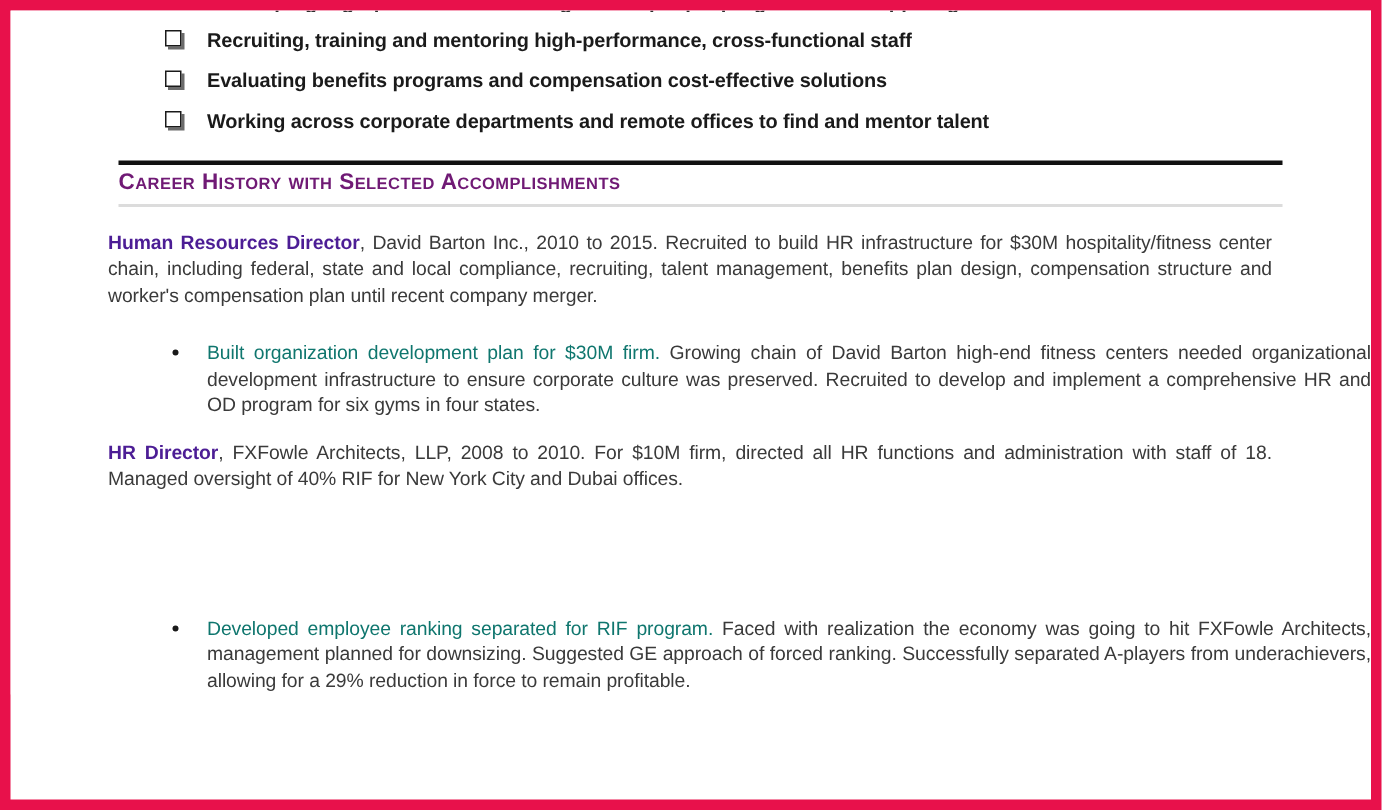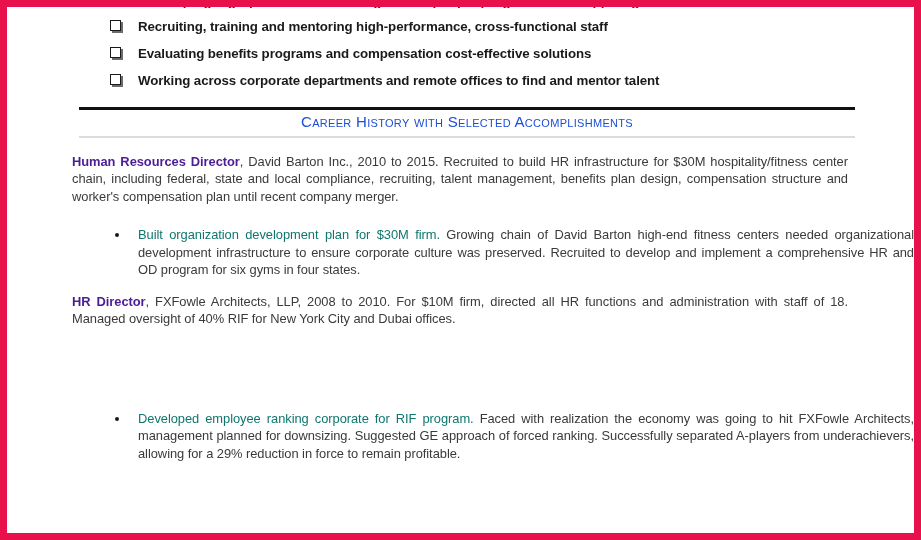--- a/index.html
+++ b/index.html
@@ -105,25 +105,24 @@
     top: 34px;
     width: 776px;
     height: 2px;
     background: #dcdcdc;
   }
   .section-title {
     position: absolute;
     left: 7px;
     top: 11px;
     width: 776px;
-    text-align: center;
     font-size: 15px;
-    font-weight: normal;
+    font-weight: bold;
     font-variant: small-caps;
-    color: #1d4ed8;
+    color: #701a75;
     letter-spacing: 0.3px;
     white-space: nowrap;
   }
 
   
   .para {
     text-align: justify;
     font-size: 12.9px;
     line-height: 17.3px;
     color: #3a3a3a;
@@ -214,21 +213,21 @@
 
     <div class="col bullet-block" id="acc-1">
       <span class="dot"></span><b>Built organization development plan for $30M firm.</b><span> Growing chain of David Barton high-end fitness centers needed organizational development infrastructure to ensure corporate culture was preserved. Recruited to develop and implement a comprehensive HR and OD program for six gyms in four states.</span>
     </div>
 
     <div class="col" id="job-2">
       <div class="para"><b>HR Director</b><span>, FXFowle Architects, LLP, 2008 to 2010. For $10M firm, directed all HR functions and administration with staff of 18. Managed oversight of 40% RIF for New York City and Dubai offices.</span></div>
     </div>
 
     <div class="col bullet-block" id="acc-2">
-      <span class="dot"></span><b>Developed employee ranking corporate for RIF program.</b><span> Faced with realization the economy was going to hit FXFowle Architects, management planned for downsizing. Suggested GE approach of forced ranking.  Successfully separated A-players from underachievers, allowing for a 29% reduction in force to remain profitable.</span>
+      <span class="dot"></span><b>Developed employee ranking separated for RIF program.</b><span> Faced with realization the economy was going to hit FXFowle Architects, management planned for downsizing. Suggested GE approach of forced ranking.  Successfully separated A-players from underachievers, allowing for a 29% reduction in force to remain profitable.</span>
     </div>
 
     <div class="col" id="job-3">
       <div class="para"><b>HR Director</b><span>, Rapp Collins Worldwide, 2004 to 2008. Directed HR for $250M agency. High volume full-cycle</span></div>
     </div>
 
   </div>
 </div>
 
 </body></html>

